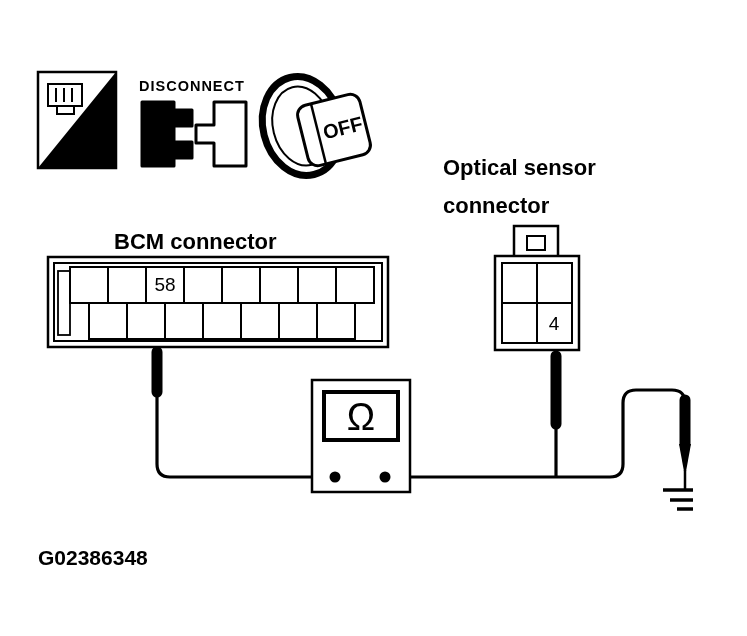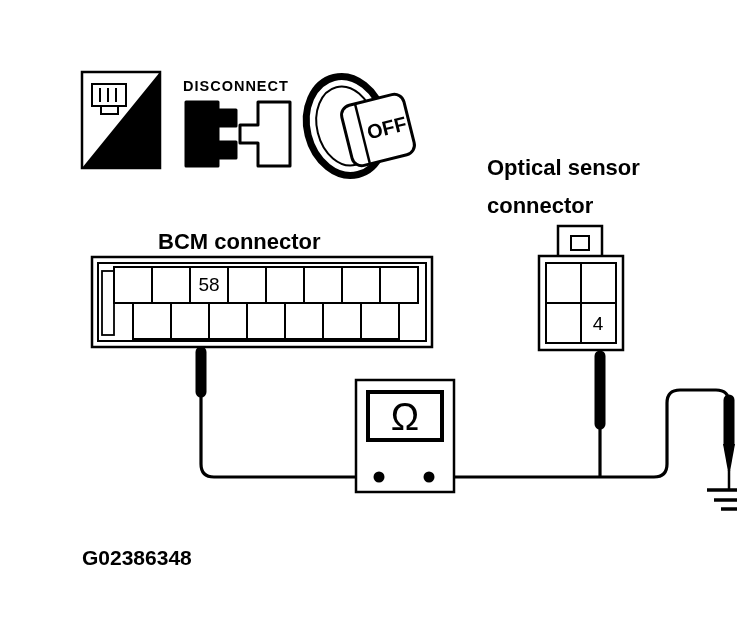--- a/index.html
+++ b/index.html
@@ -1,17 +1,17 @@
 <!DOCTYPE html>
 <html><head>
 <meta charset="utf-8">
 <style>
   html,body{margin:0;padding:0;background:#ffffff;}
   #stage{position:relative;width:693px;height:636px;background:#ffffff;overflow:hidden;
-         font-family:"Liberation Sans", sans-serif;margin-left:44px;}
+         font-family:"Liberation Sans", sans-serif;}
   svg{position:absolute;left:0;top:0;}
   svg text{font-family:"Liberation Sans", sans-serif;fill:#000;}
   .lbl{font-weight:700;font-size:22px;}
   .pin{font-size:19px;font-weight:400;}
 </style>
 </head>
 <body>
 
 <div id="stage">
 <svg width="747" height="636" viewBox="0 0 747 636">

